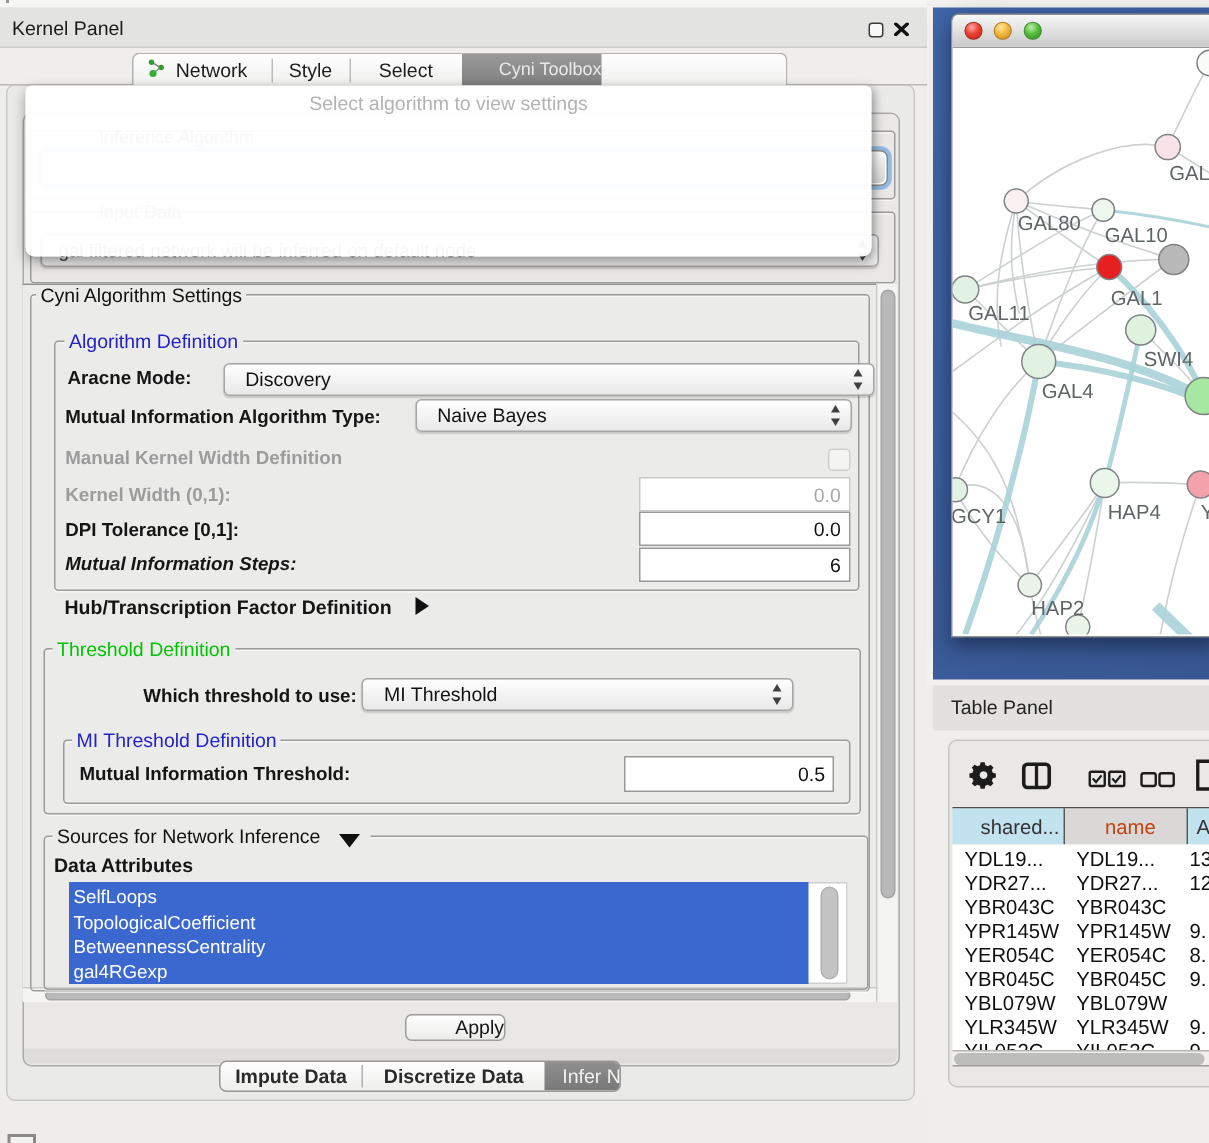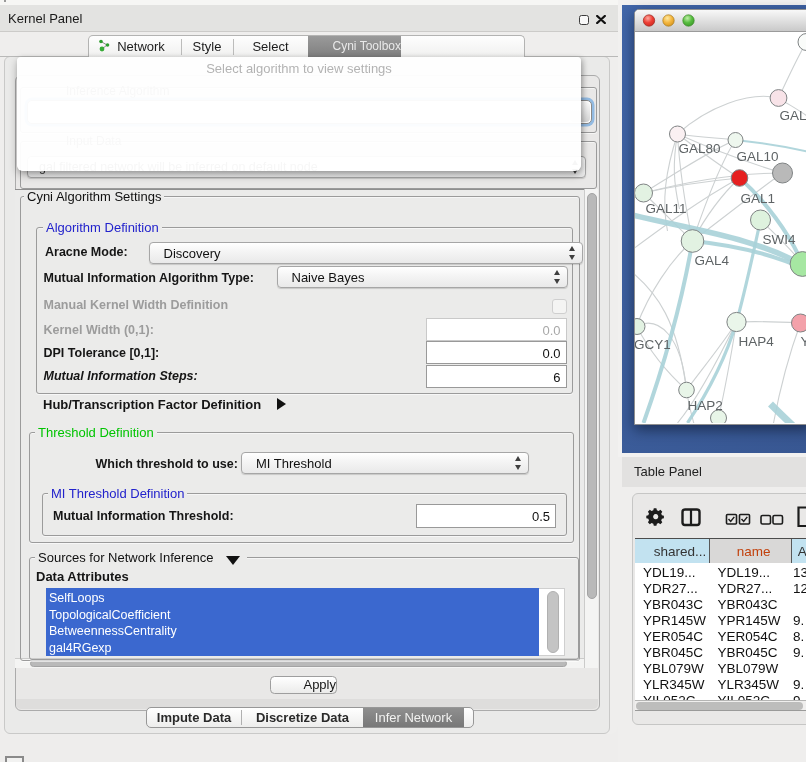--- a/index.html
+++ b/index.html
@@ -138,21 +138,21 @@
 <div class="abs" style="left:226px;top:555.5px;width:0;height:0;border-left:7px solid transparent;border-right:7px solid transparent;border-top:9px solid #111;"></div>
 <div class="lbl" style="left:36px;top:569px;font-size:13px;">Data Attributes</div>
 
 <div class="abs" style="left:45.5px;top:588px;width:519px;height:67.5px;background:#fff;border:1px solid #cfcfcf;box-sizing:border-box;"></div>
 <div class="abs" style="left:45.5px;top:588px;width:493px;height:67.5px;background:#3b68cf;"></div>
 <div class="abs" style="left:49px;top:590px;font-size:12.5px;line-height:16.6px;color:#fff;">SelfLoops<br>TopologicalCoefficient<br>BetweennessCentrality<br>gal4RGexp</div>
 <div class="abs" style="left:546.5px;top:591px;width:12px;height:62px;background:#c4c4c4;border:1px solid #b0b0b0;border-radius:6px;box-sizing:border-box;"></div>
 
 <div class="abs" style="left:270px;top:676px;width:67px;height:18px;border:1px solid #9e9e9e;border-radius:4.5px;background:linear-gradient(#ffffff,#ebebea);box-sizing:border-box;text-align:right;font-size:13px;line-height:16px;color:#161616;">Apply</div>
 
-<div class="abs" style="left:146px;top:707px;width:328px;height:21px;border:1px solid #979797;border-radius:5px;background:linear-gradient(#ffffff,#ededec);box-sizing:border-box;overflow:hidden;">
+<div class="abs" style="left:146px;top:707px;width:268px;height:21px;border:1px solid #979797;border-radius:5px;background:linear-gradient(#ffffff,#ededec);box-sizing:border-box;overflow:hidden;">
   <div style="position:absolute;left:0;top:0;width:94px;height:100%;font-size:13px;font-weight:bold;color:#2a2a2a;text-align:center;line-height:19px;">Impute Data</div>
   <div style="position:absolute;left:94px;top:2px;width:1px;height:15px;background:#b0b0b0;"></div>
   <div style="position:absolute;left:95px;top:0;width:121px;height:100%;font-size:13px;font-weight:bold;color:#2a2a2a;text-align:center;line-height:19px;">Discretize Data</div>
   <div style="position:absolute;left:216px;top:0;width:101px;height:100%;background:linear-gradient(#8f8f8f,#787878);font-size:13px;color:#f2f2f1;text-align:center;line-height:19px;">Infer Network</div>
 </div>
 
 <div class="abs" style="left:5px;top:756px;width:19px;height:10px;border:2px solid #8a8a8a;background:#f2f2f1;box-sizing:border-box;"></div>
 
 <div class="abs" style="left:618px;top:0;width:188px;height:457px;background:#f2f1f0;"></div>
 <div class="abs" style="left:622px;top:5px;width:184px;height:448px;background:linear-gradient(135deg,#4166a9,#385792);"></div>

